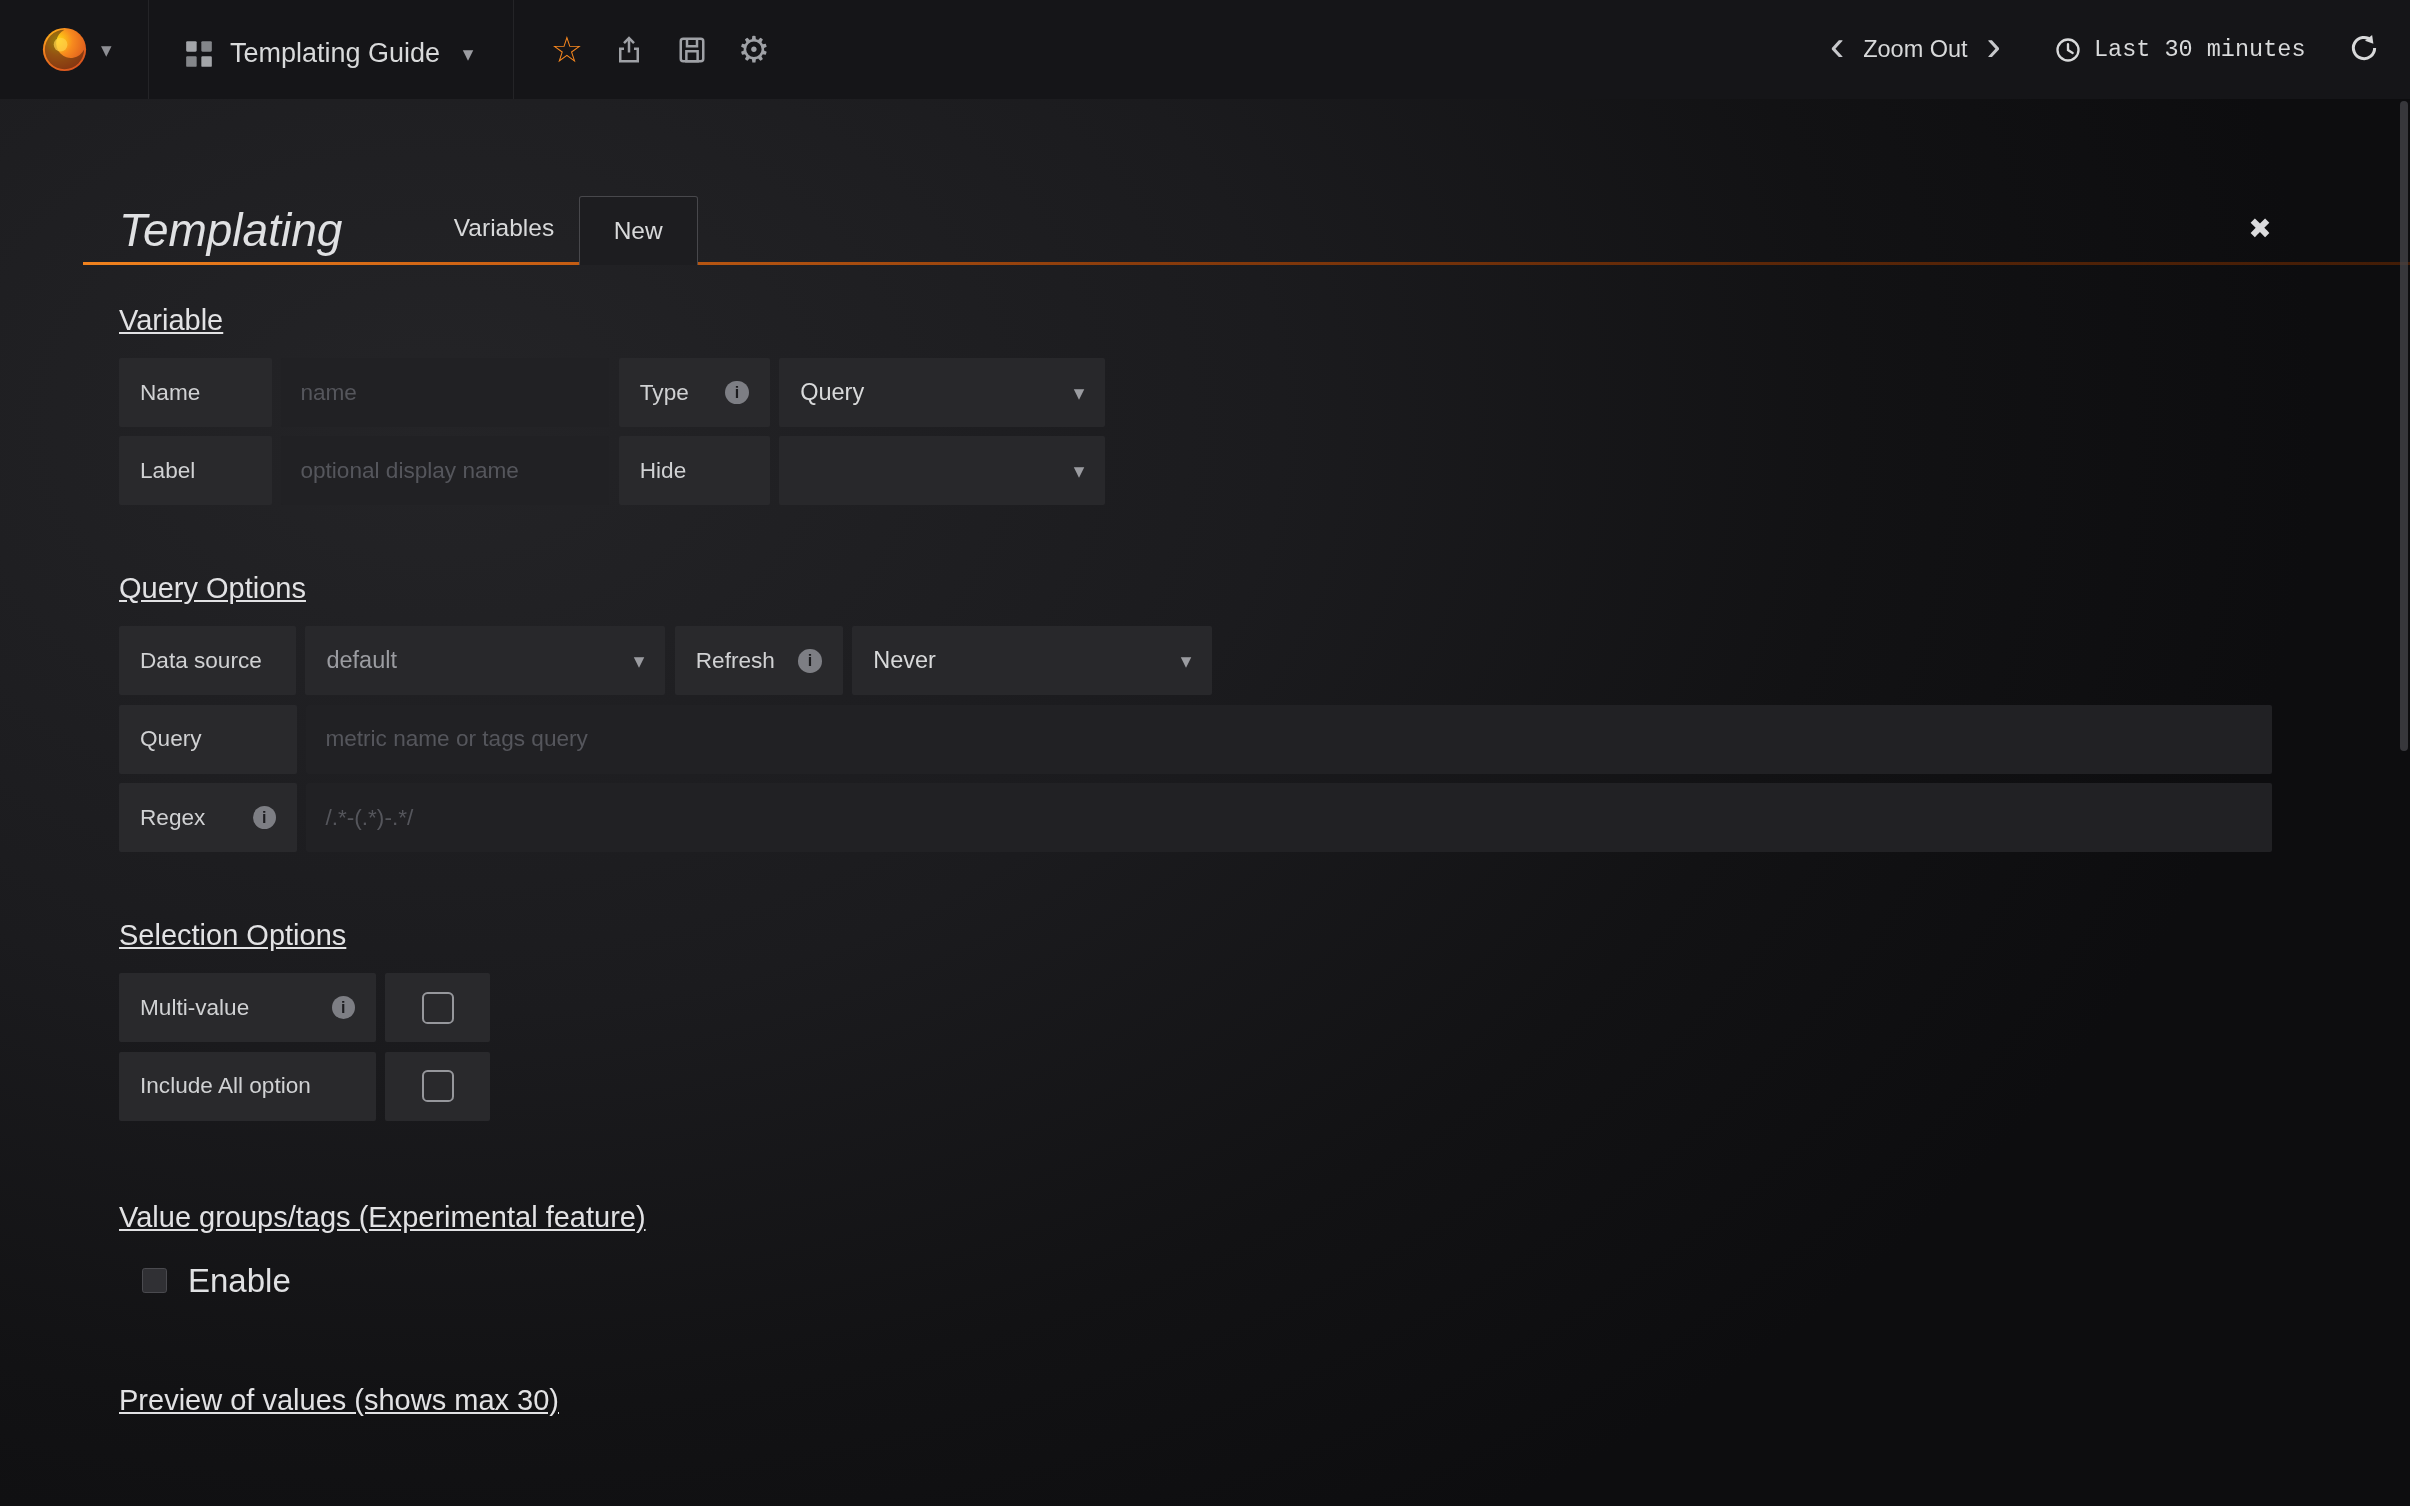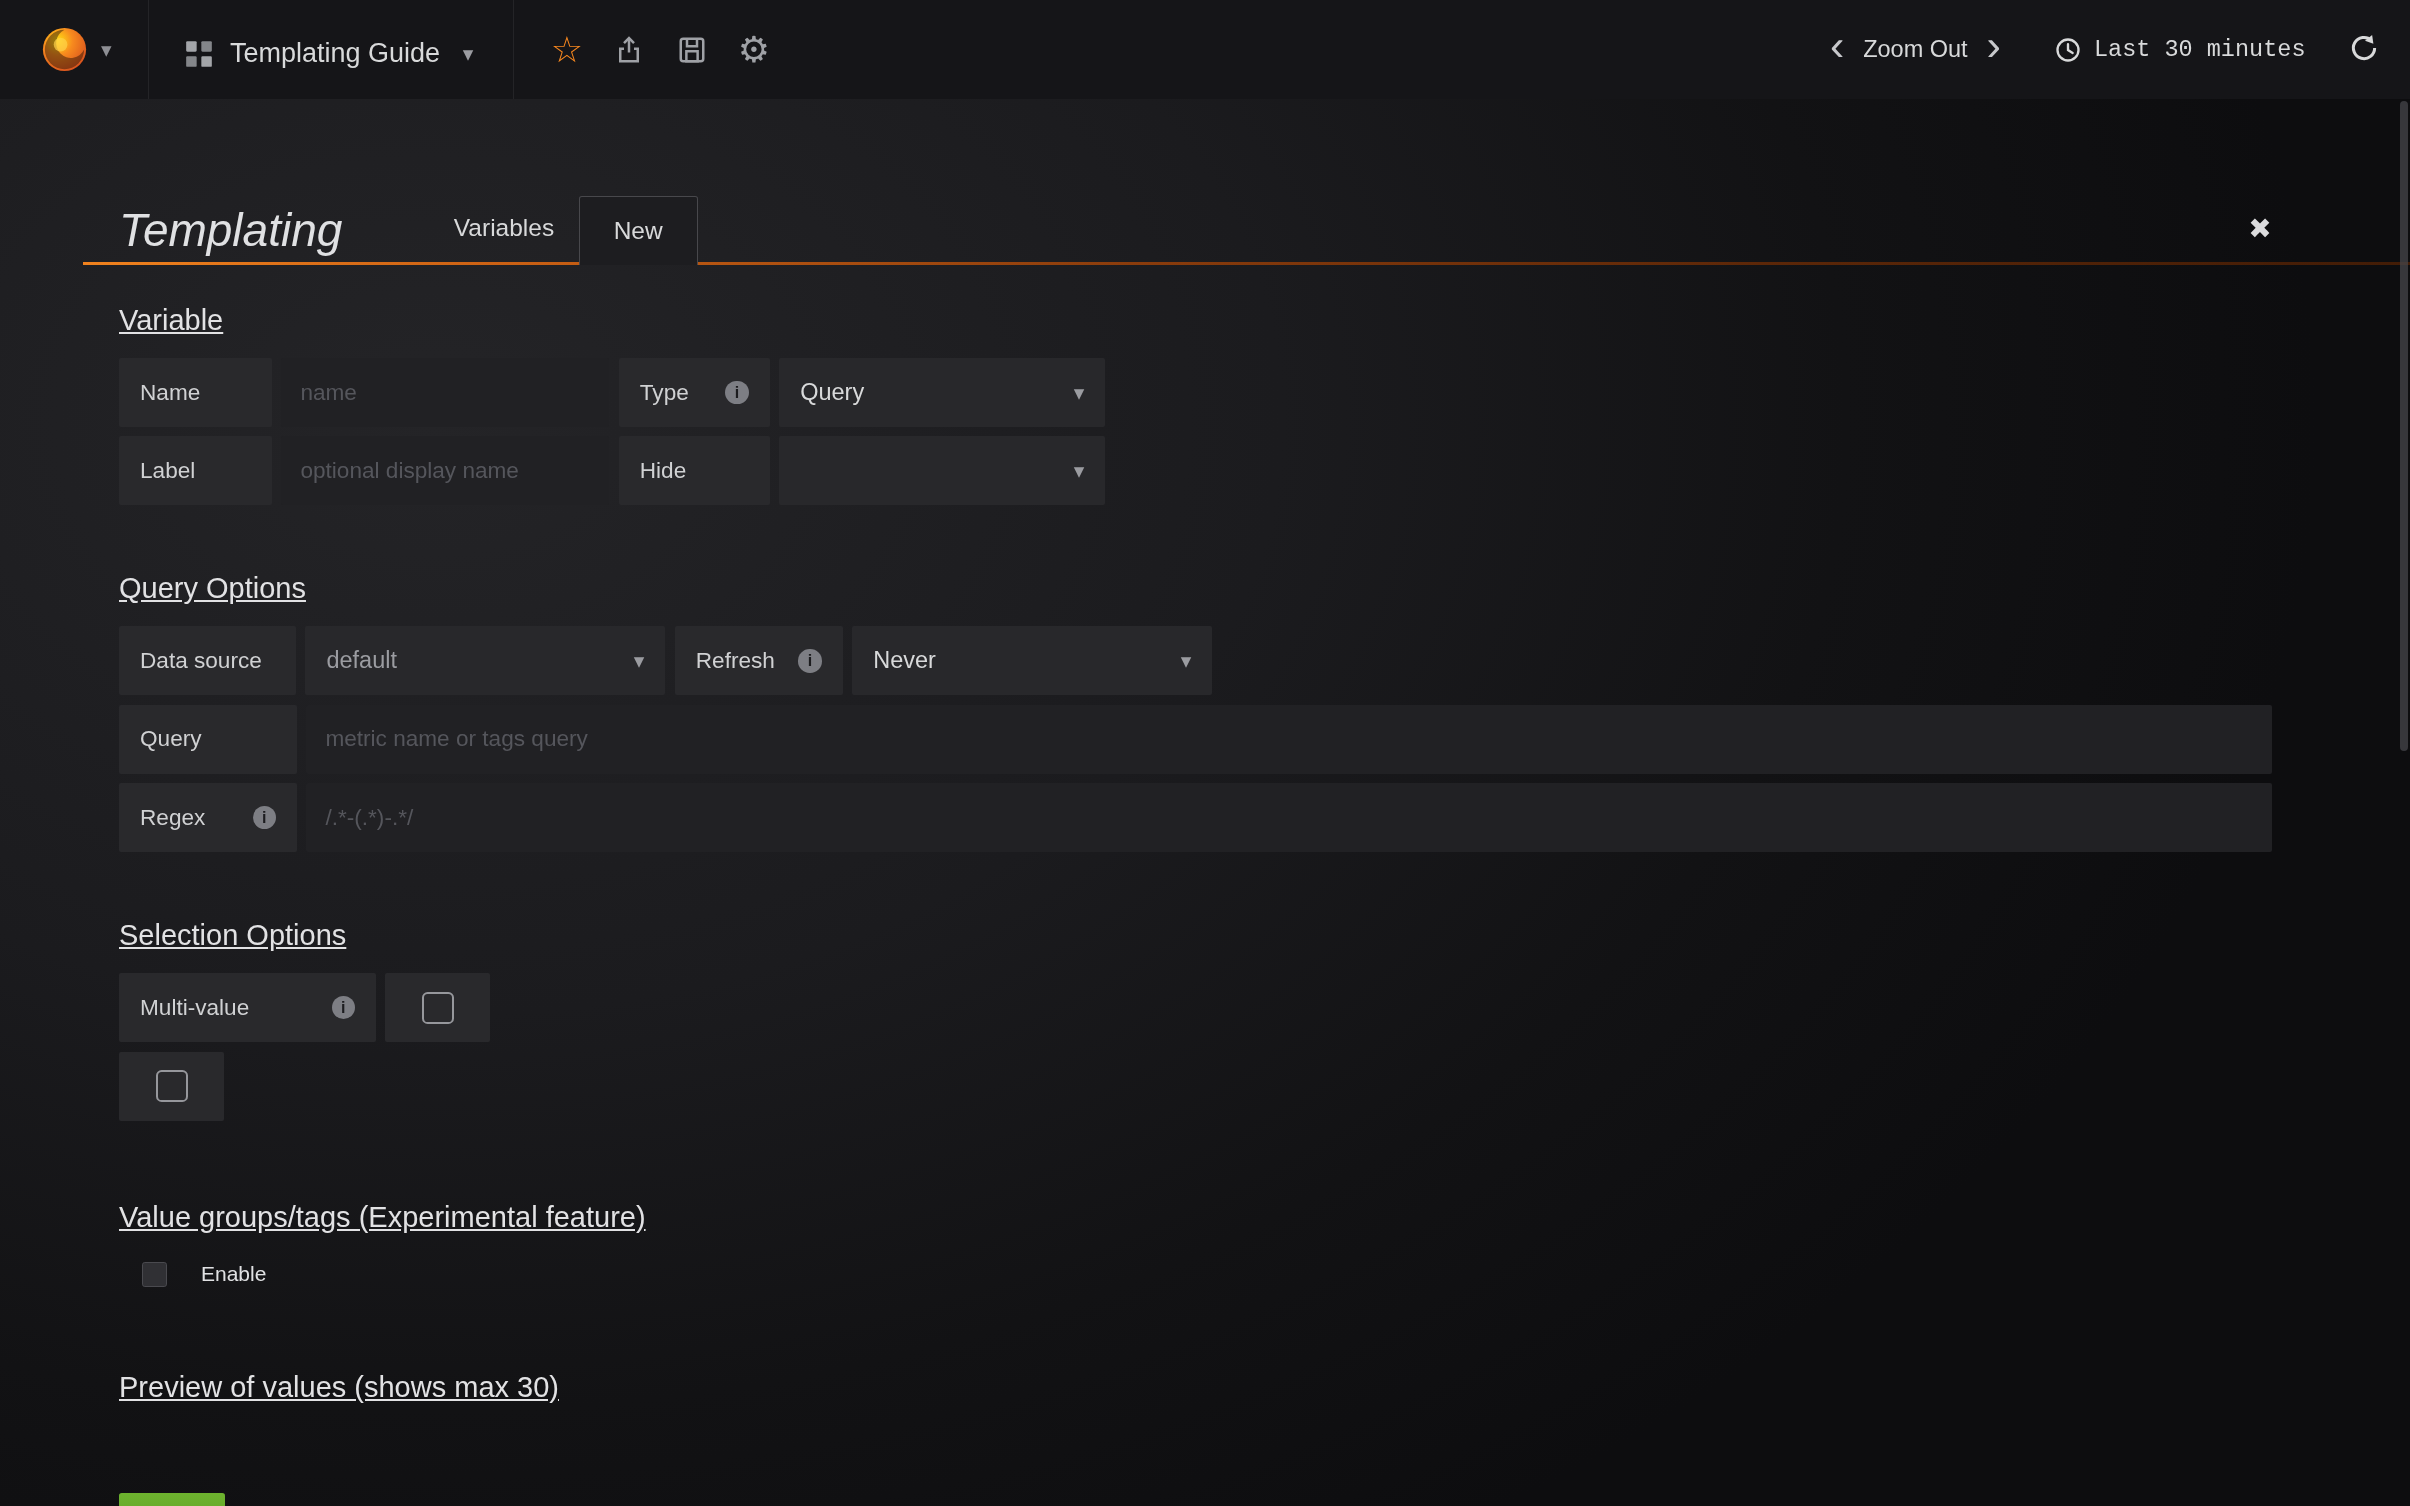--- a/index.html
+++ b/index.html
@@ -173,21 +173,21 @@
     border: 2.8px solid #96979c; border-radius: 5.6px;
     background: transparent;
   }
 
   .enable-row { display: flex; align-items: center; gap: 21px; margin: 28px 0 0 22.6px; }
   .small-checkbox {
     width: 25.4px; height: 25.4px;
     background: #303034; border: 0.9px solid #4a4a4f; border-radius: 2.8px;
     cursor: pointer;
   }
-  .enable-label { font-size: 21px; color: #e0e1e3; margin-left: 13px; }
+  .enable-label { font-size: 33px; color: #e0e1e3; }
 
   .add-btn {
     margin-top: 68px;
     height: 68px; padding: 0 30px;
     background: linear-gradient(180deg, #6db32e 0%, #5a9427 100%);
     color: #ffffff; font-size: 23.5px; font-weight: bold;
     border: none; border-radius: 2.8px; cursor: pointer;
     font-family: "Liberation Sans", sans-serif;
   }
 
@@ -358,20 +358,21 @@
         <div class="f-label has-info w-273">
           <span>Multi-value</span>
           <span class="info-icon">i</span>
         </div>
         <div class="checkbox-cell">
           <span class="checkbox-box"></span>
         </div>
       </div>
 
       <div class="form-row">
+        <div class="f-label w-273">Include All option</div>
         <div class="checkbox-cell">
           <span class="checkbox-box"></span>
         </div>
       </div>
     </section>
 
     
     <section class="sec-valgroups">
       <h2 class="section-heading">Value groups/tags (Experimental feature)</h2>
       <div class="enable-row">

